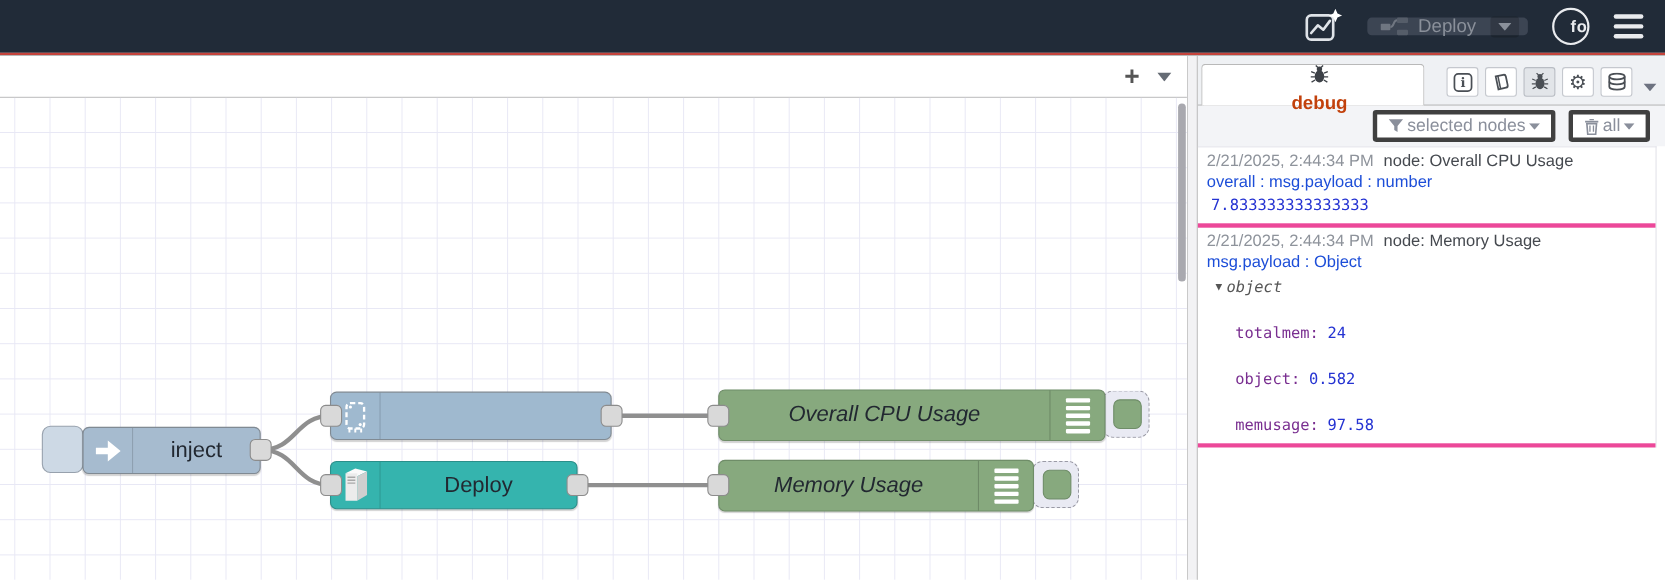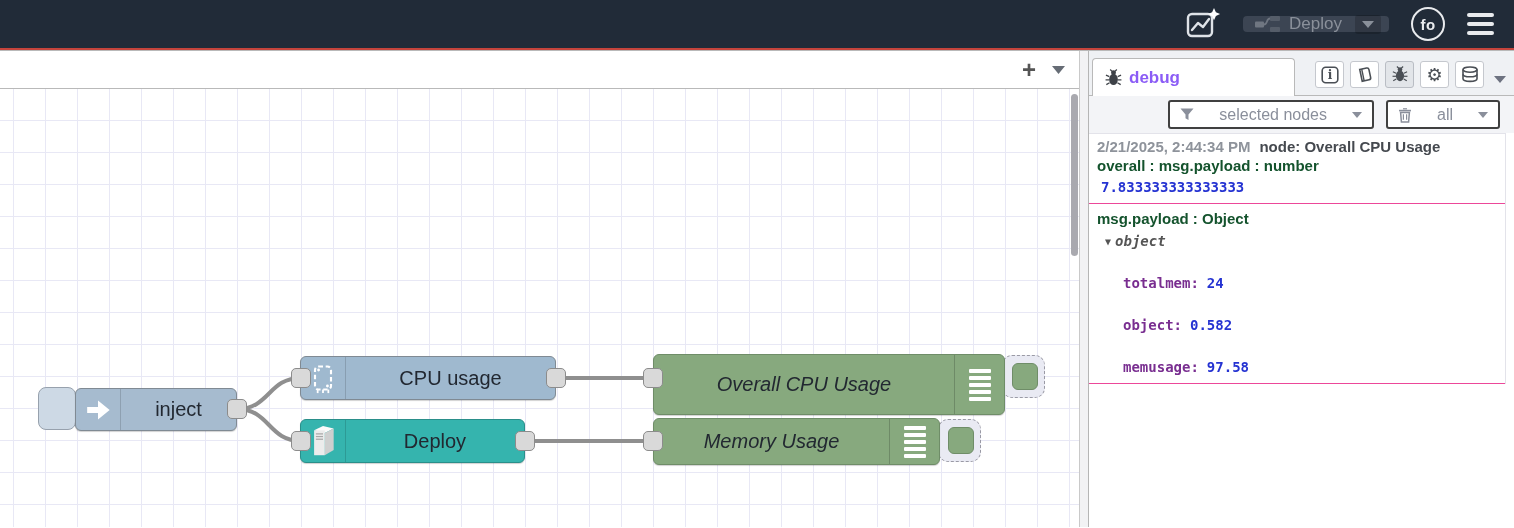--- a/index.html
+++ b/index.html
@@ -21,21 +21,21 @@
     display:flex; align-items:center; gap:9px; height:16px; padding:0 8px 0 12px;
     background:#3c4553; border-radius:4px; color:#8a909a; font-size:17px; cursor:default;
   }
   .deploy-caret {
     margin-left:4px; background:rgba(0,0,0,0.18); border-radius:3px;
     padding:6px 7px; display:flex; align-items:center;
   }
   .avatar {
     width:34px; height:34px; border:2px solid #e9ebee; border-radius:50%;
     color:#e9ebee; font-size:15px; font-weight:700; display:flex;
-    align-items:center; justify-content:center; letter-spacing:0.5px;
+    align-items:center; justify-content:flex-end; letter-spacing:0.5px;
   }
   .hamburger { display:flex; flex-direction:column; gap:5px; cursor:pointer; }
   .hamburger span { width:27px; height:4px; background:#e9ebee; border-radius:2px; }
 
   
   .workspace { display:flex; height:476px; }
 
   .canvas-area { width:1079px; position:relative; background:#fff; }
   .tabbar {
     height:38px; background:#fff; border-bottom:1px solid #b9b9b9;
@@ -96,49 +96,49 @@
   
   .sidebar { width:425px; display:flex; flex-direction:column; background:#fff; }
   .sidebar-header {
     height:45px; background:#eff1f4; border-bottom:1px solid #b9b9b9;
     position:relative; display:flex; align-items:flex-end;
   }
   .sidebar-tab {
     margin-left:3px; height:38px; width:203px; background:#fff;
     border:1px solid #b9b9b9; border-bottom:none; border-radius:4px 4px 0 0;
     display:flex; align-items:center; gap:7px; padding-left:12px;
-    position:relative; top:1px; font-size:17px; font-weight:700; color:#8b5cf6;
+    position:relative; top:1px; font-size:17px; font-weight:700; color:#c2410c;flex-direction:column;
   }
   .tab-actions { position:absolute; right:30px; bottom:7px; display:flex; gap:6px; }
   .tab-actions .icnbtn {
     width:29px; height:27px; border:1px solid #c5c8ce; border-radius:3px;
     background:#fff; color:#4a4f55; display:flex; align-items:center; justify-content:center;
     cursor:pointer;
   }
   .tab-actions .icnbtn.active { background:#e2e5e9; border-color:#b9bdc4; }
   .sidebar-chevron { position:absolute; right:8px; bottom:12px; cursor:pointer; display:flex; }
 
   .sidebar-toolbar {
     height:37px; background:#f3f4f7; display:flex; justify-content:flex-end;
     align-items:center; gap:12px; padding-right:14px; flex:0 0 auto;
   }
   .tool-btn {
-    height:29px; border:2px solid #404040; background:#fff; border-radius:3px;
-    color:#8a8f9b; font-size:16px; display:flex; align-items:center; gap:25px;
+    height:29px; border:4px solid #404040; background:#fff; border-radius:3px;
+    color:#8a8f9b; font-size:16px; display:flex; align-items:center; gap:3px;
     padding:0 10px; cursor:pointer;
   }
 
   .debug-messages {
     margin-right:8px; border-right:1px solid #e3e3ea; border-top:1px solid #e3e3ea;
     background:#fff;
   }
-  .msg { border-bottom:1px solid #ec4899; padding:4px 6px 8px 8px;font-weight:bold; }
+  .msg { border-bottom:4px solid #ec4899; padding:4px 6px 8px 8px; }
   .msg-meta { font-size:15px; color:#8e939b; }
   .msg-meta .src { color:#45494f; margin-left:9px; }
-  .msg-path { font-size:15px; color:#14532d; margin-top:2px; }
+  .msg-path { font-size:15px; color:#1d4ed8; margin-top:2px; }
   .msg-value {
     font-family:"DejaVu Sans Mono", monospace; font-size:14px; color:#2533d2;
     margin-top:5px; padding-left:4px;
   }
   .tree-root {
     margin-top:6px; padding-left:8px; font-family:"DejaVu Sans Mono", monospace;
     font-size:14px; color:#555; display:flex; align-items:center; gap:4px;
   }
   .tree-root .caret { font-size:10px; color:#555; cursor:pointer; }
   .tree-root .obj { font-style:italic; }
@@ -224,21 +224,20 @@
         <div class="icon-region left">
           <svg width="32" height="34" viewBox="0 0 36 38">
             <rect x="9" y="6" width="18" height="26" rx="4" fill="none" stroke="#ffffff" stroke-width="2.4" stroke-dasharray="5 3"></rect>
             <line x1="12" y1="32" x2="12" y2="36" stroke="#ffffff" stroke-width="2"></line>
             <line x1="18" y1="32" x2="18" y2="36" stroke="#ffffff" stroke-width="2"></line>
             <line x1="24" y1="32" x2="24" y2="36" stroke="#ffffff" stroke-width="2"></line>
             <circle cx="13" cy="10" r="1.6" fill="#ffffff"></circle>
             <circle cx="23" cy="28" r="1.6" fill="#ffffff"></circle>
           </svg>
         </div>
-        <div class="node-label">CPU usage</div>
       </div>
       <div class="port" style="left:291px; top:279px;"></div>
       <div class="port" style="left:546px; top:279px;"></div>
 
       <div class="node" style="left:300px; top:330px; width:225px; height:44px; background:#35b4ae; border-color:#2a8f8a;">
         <div class="icon-region left">
           <svg width="32" height="36" viewBox="0 0 36 40">
             <polygon points="8,8 18,3 30,6 20,11" fill="#fafafa"></polygon>
             <polygon points="20,11 30,6 30,30 20,36" fill="#cfcfcf"></polygon>
             <rect x="8" y="8" width="12" height="28" fill="#ececec"></rect>
@@ -248,21 +247,21 @@
           </svg>
         </div>
         <div class="node-label">Deploy</div>
       </div>
       <div class="port" style="left:291px; top:342px;"></div>
       <div class="port" style="left:515px; top:342px;"></div>
 
       <div class="debug-toggle" style="left:1002px; top:266px;">
         <div class="debug-toggle-inner"></div>
       </div>
-      <div class="node" style="left:653px; top:265px; width:352px; height:61px; background:#87a97e; border-color:#6f8d68;">
+      <div class="node" style="left:653px; top:265px; width:352px; height:47px; background:#87a97e; border-color:#6f8d68;">
         <div class="node-label italic">Overall CPU Usage</div>
         <div class="icon-region right">
           <div class="debug-lines">
               <span></span>
               <span></span>
               <span></span>
               <span></span>
               <span></span>
             </div>
         </div>
@@ -387,20 +386,23 @@
 
       <div class="msg">
         <div class="msg-meta">
           <span>2/21/2025, 2:44:34 PM</span><span class="src">node: Overall CPU Usage</span>
         </div>
         <div class="msg-path">overall : msg.payload : number</div>
         <div class="msg-value">7.833333333333333</div>
       </div>
 
       <div class="msg">
+        <div class="msg-meta">
+          <span>2/21/2025, 2:44:34 PM</span><span class="src">node: Memory Usage</span>
+        </div>
         <div class="msg-path">msg.payload : Object</div>
         <div class="tree-root">
           <span class="caret">▼</span>
           <span class="obj">object</span>
         </div>
         <div class="tree-entry">
           <span class="key">totalmem:</span><span class="val">24</span>
         </div>
         <div class="tree-entry">
           <span class="key">object:</span><span class="val">0.582</span>

